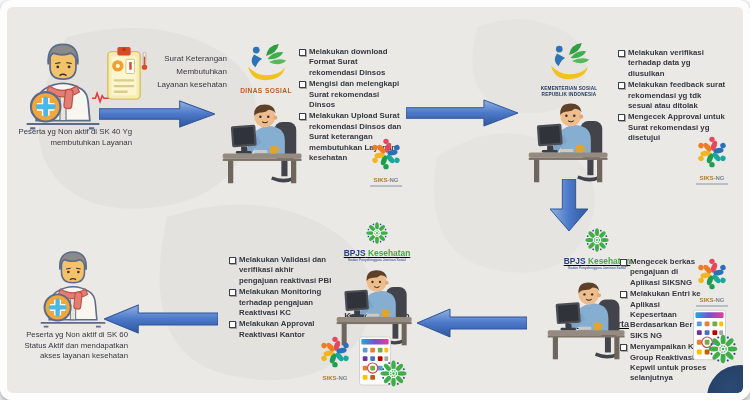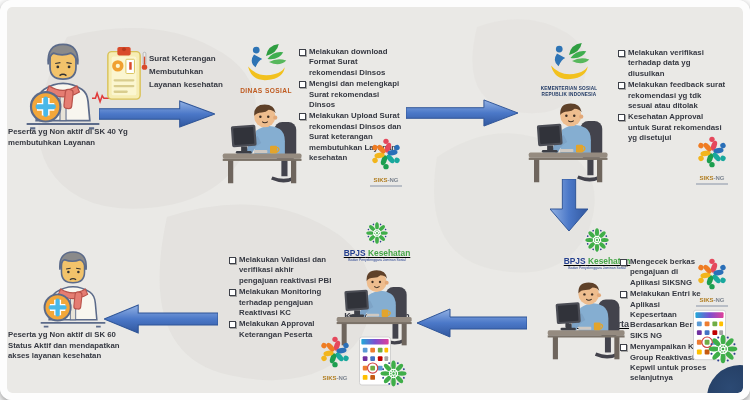--- a/index.html
+++ b/index.html
@@ -2,21 +2,21 @@
 <html style="--panel-bg: #eae9e6; --arrow-blue: #4472c4; --body-text: #363942; --dinsos-orange: #bf5a1f; --kemensos-navy: #1f3864; --bpjs-blue: #243f8f; --bpjs-green: #44a546; --siksng-gold: #b07c1e;"><head>
 <meta charset="utf-8">
 <style>
   html,body{margin:0;padding:0;}
   body{width:750px;height:400px;background:#ffffff;font-family:"Liberation Sans",sans-serif;position:relative;overflow:hidden;}
   .card{position:absolute;inset:0;background:#fdfdfd;border-radius:12px;box-shadow:0 3px 9px rgba(0,0,0,.45);}
   .stage{position:absolute;inset:7px;background:#eae9e6;border-radius:5px;overflow:hidden;}
   .frame{position:absolute;inset:0;border-radius:12px;border:7px solid #fdfdfd;pointer-events:none;}
   .abs{position:absolute;}
   .map{position:absolute;inset:0;width:100%;height:100%;}
-  .caption{font-size:7.8px;line-height:10.6px;color:var(--body-text,#363942);font-weight:700;}
+  .caption{font-size:7.8px;line-height:10.6px;color:var(--body-text,#363942);font-weight:400;text-align:right;}
   .tasks{list-style:none;margin:0;padding:0;font-size:7.8px;line-height:10.4px;color:var(--body-text,#30333c);font-weight:600;}
   .tasks li{display:grid;grid-template-columns:10px 1fr;margin-bottom:1px;}
   .bullet{width:4.6px;height:4.6px;border:1.2px solid #3d4048;background:#fff;margin-top:2px;box-shadow:1px 1px 0 rgba(0,0,0,.28);}
   .org-dinsos{font-size:6.6px;font-weight:bold;letter-spacing:.4px;color:var(--dinsos-orange,#bf5a1f);text-align:center;}
   .org-kemensos{font-size:4.7px;font-weight:bold;letter-spacing:.2px;color:var(--kemensos-navy,#1f3864);text-align:center;line-height:5.6px;}
   .bpjs-block{text-align:center;text-decoration:underline;}
   .bpjs-brand{font-size:8.4px;font-weight:bold;line-height:9px;}
   .bpjs-brand .b1{color:var(--bpjs-blue,#243f8f);}
   .bpjs-brand .b2{color:var(--bpjs-green,#44a546);}
   .bpjs-tagline{font-size:3.4px;line-height:4px;color:var(--bpjs-blue,#243f8f);white-space:nowrap;overflow:hidden;}
@@ -282,21 +282,21 @@
         <li>
           <span class="bullet"></span>
           <span>Melakukan verifikasi terhadap data yg diusulkan</span>
         </li>
         <li>
           <span class="bullet"></span>
           <span>Melakukan feedback surat rekomendasi yg tdk sesuai atau ditolak</span>
         </li>
         <li>
           <span class="bullet"></span>
-          <span>Kesehatan Approval untuk Surat rekomendasi yg disetujui</span>
+          <span>Mengecek Approval untuk Surat rekomendasi yg disetujui</span>
         </li>
       </ul>
   <div class="abs siksng-block" style="left:682px;top:126px;width:46px">
     <svg style="width:38px;height:38px">
           <use href="#sym-siksng"></use>
         </svg>
     <div class="siksng-text"><span class="s1">SIKS</span><span class="s2">-NG</span></div>
     <div class="siksng-sub"></div>
   </div>
 
@@ -363,21 +363,21 @@
         <li>
           <span class="bullet"></span>
           <span>Melakukan Validasi dan verifikasi akhir pengajuan reaktivasi PBI</span>
         </li>
         <li>
           <span class="bullet"></span>
           <span>Melakukan Monitoring terhadap pengajuan Reaktivasi KC</span>
         </li>
         <li>
           <span class="bullet"></span>
-          <span>Melakukan Approval Keterangan Peserta</span>
+          <span>Melakukan Approval Reaktivasi Kantor</span>
         </li>
       </ul>
   <div class="abs siksng-block" style="left:306px;top:326px;width:44px">
     <svg style="width:38px;height:38px">
           <use href="#sym-siksng"></use>
         </svg>
     <div class="siksng-text"><span class="s1">SIKS</span><span class="s2">-NG</span></div>
   </div>
   <svg class="abs" style="left:352px;top:328px;width:32px;height:52px">
         <use href="#sym-appcard"></use>

